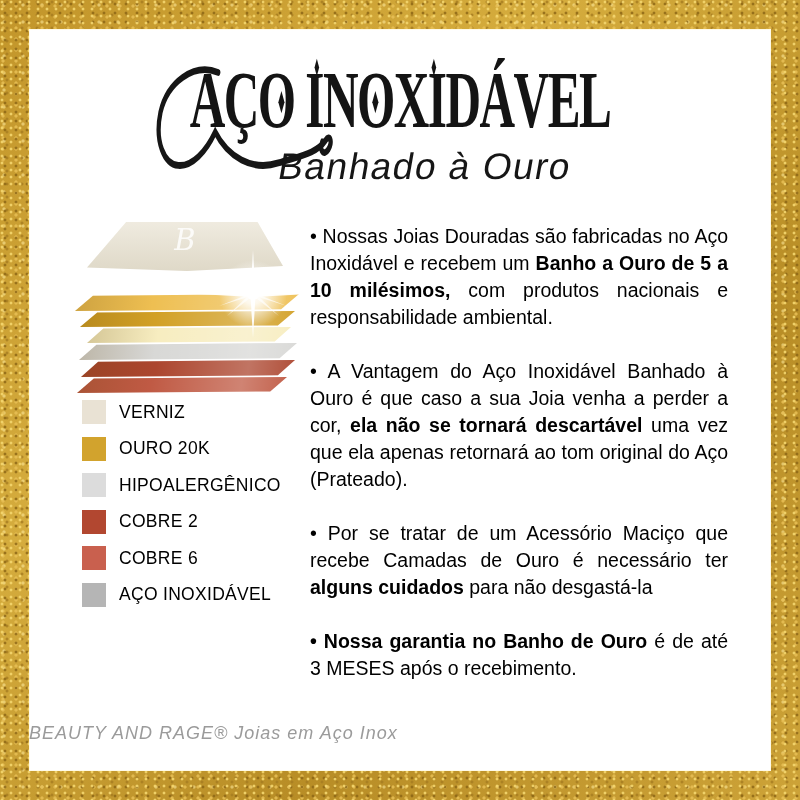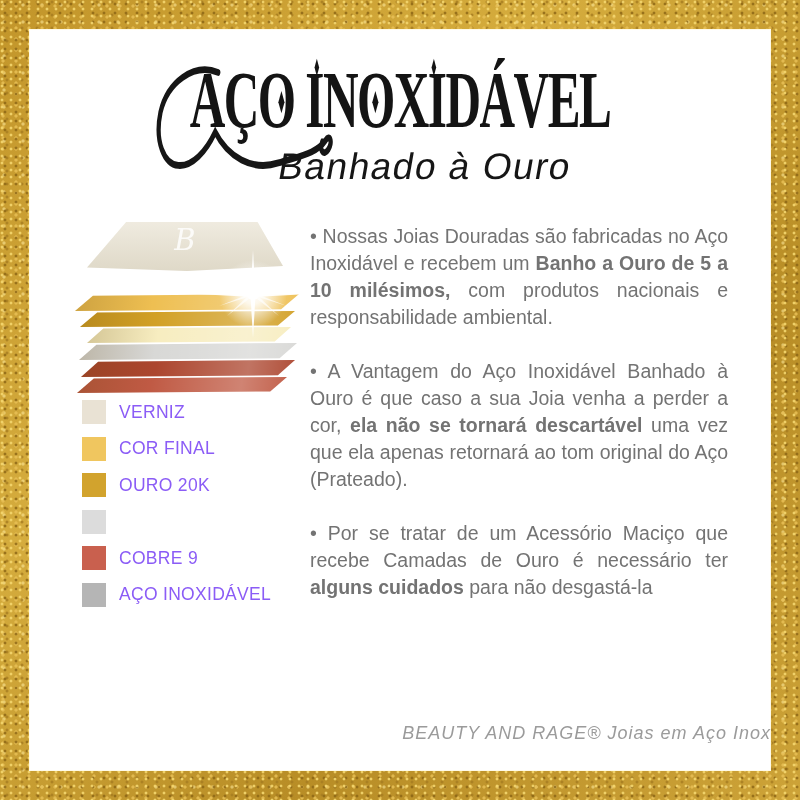--- a/index.html
+++ b/index.html
@@ -63,33 +63,33 @@
   .band:nth-of-type(7){ left:48px; top:348px; width:210px; height:16px; }
   .sparkle { position:absolute; left:164px; top:212px; pointer-events:none; }
 
   
   .legend {
     position:absolute; left:53px; top:371px;
     display:flex; flex-direction:column; gap:12.5px;
   }
   .legend-row { display:flex; align-items:center; gap:13px; height:24px; }
   .swatch { width:24px; height:24px; flex:0 0 24px; }
-  .legend-label { font-size:17.5px; color:#8b5cf6; letter-spacing:.3px; white-space:nowrap; }
+  .legend-label { font-size:17.5px; color:#000000; letter-spacing:.3px; white-space:nowrap; }
 
   
   .copy { position:absolute; left:281px; top:194px; width:418px; }
   .para {
-    font-size:19.5px; line-height:27px; color:#737373;
+    font-size:19.5px; line-height:27px; color:#000000;
     text-align:justify; text-justify:inter-word; margin-bottom:27px;
   }
   .para .b { font-weight:700; }
 
   
   .footer {
-    position:absolute; left:0; top:694px; width:742px; text-align:right;
+    position:absolute; left:0; top:694px; width:742px; text-align:left;
     font-size:18px; font-style:italic; color:#9b9b9b; letter-spacing:1px;
   }
 </style>
 </head>
 <body>
 
 <div class="frame">
   <div class="canvas">
 
     <div class="title-wrap">
@@ -154,42 +154,44 @@
         </g>
       </svg>
     </div>
 
     <div class="legend">
       <div class="legend-row">
         <div class="swatch" style="background-color: rgb(233, 226, 212);"></div>
         <div class="legend-label">VERNIZ</div>
       </div>
       <div class="legend-row">
-        <div class="swatch" style="background-color: rgb(240, 198, 95);"></div>
-        <div class="legend-label">COR FINAL</div>
-      </div>
-      <div class="legend-row">
         <div class="swatch" style="background-color: rgb(210, 163, 45);"></div>
         <div class="legend-label">OURO 20K</div>
       </div>
       <div class="legend-row">
         <div class="swatch" style="background-color: rgb(220, 220, 220);"></div>
+        <div class="legend-label">HIPOALERGÊNICO</div>
+      </div>
+      <div class="legend-row">
+        <div class="swatch" style="background-color: rgb(178, 71, 48);"></div>
+        <div class="legend-label">COBRE 2</div>
       </div>
       <div class="legend-row">
         <div class="swatch" style="background-color: rgb(201, 96, 78);"></div>
-        <div class="legend-label">COBRE 9</div>
+        <div class="legend-label">COBRE 6</div>
       </div>
       <div class="legend-row">
         <div class="swatch" style="background-color: rgb(181, 181, 181);"></div>
         <div class="legend-label">AÇO INOXIDÁVEL</div>
       </div>
     </div>
 
     <div class="copy">
       <p class="para"><span>• Nossas Joias Douradas são fabricadas no Aço Inoxidável e recebem um </span><span class="b">Banho a Ouro de 5 a 10 milésimos,</span><span> com produtos nacionais e responsabilidade ambiental.</span></p>
       <p class="para"><span>• A Vantagem do Aço Inoxidável Banhado à Ouro é que caso a sua Joia venha a perder a cor, </span><span class="b">ela não se tornará descartável</span><span> uma vez que ela apenas retornará ao tom original do Aço (Prateado).</span></p>
       <p class="para"><span>• Por se tratar de um Acessório Maciço que recebe Camadas de Ouro é necessário ter </span><span class="b">alguns cuidados</span><span> para não desgastá-la</span></p>
+      <p class="para"><span class="b">• Nossa garantia no Banho de Ouro</span><span> é de até 3 MESES após o recebimento.</span></p>
     </div>
 
     <div class="footer">BEAUTY AND RAGE® Joias em Aço Inox</div>
 
   </div>
 </div>
 
 </body></html>

